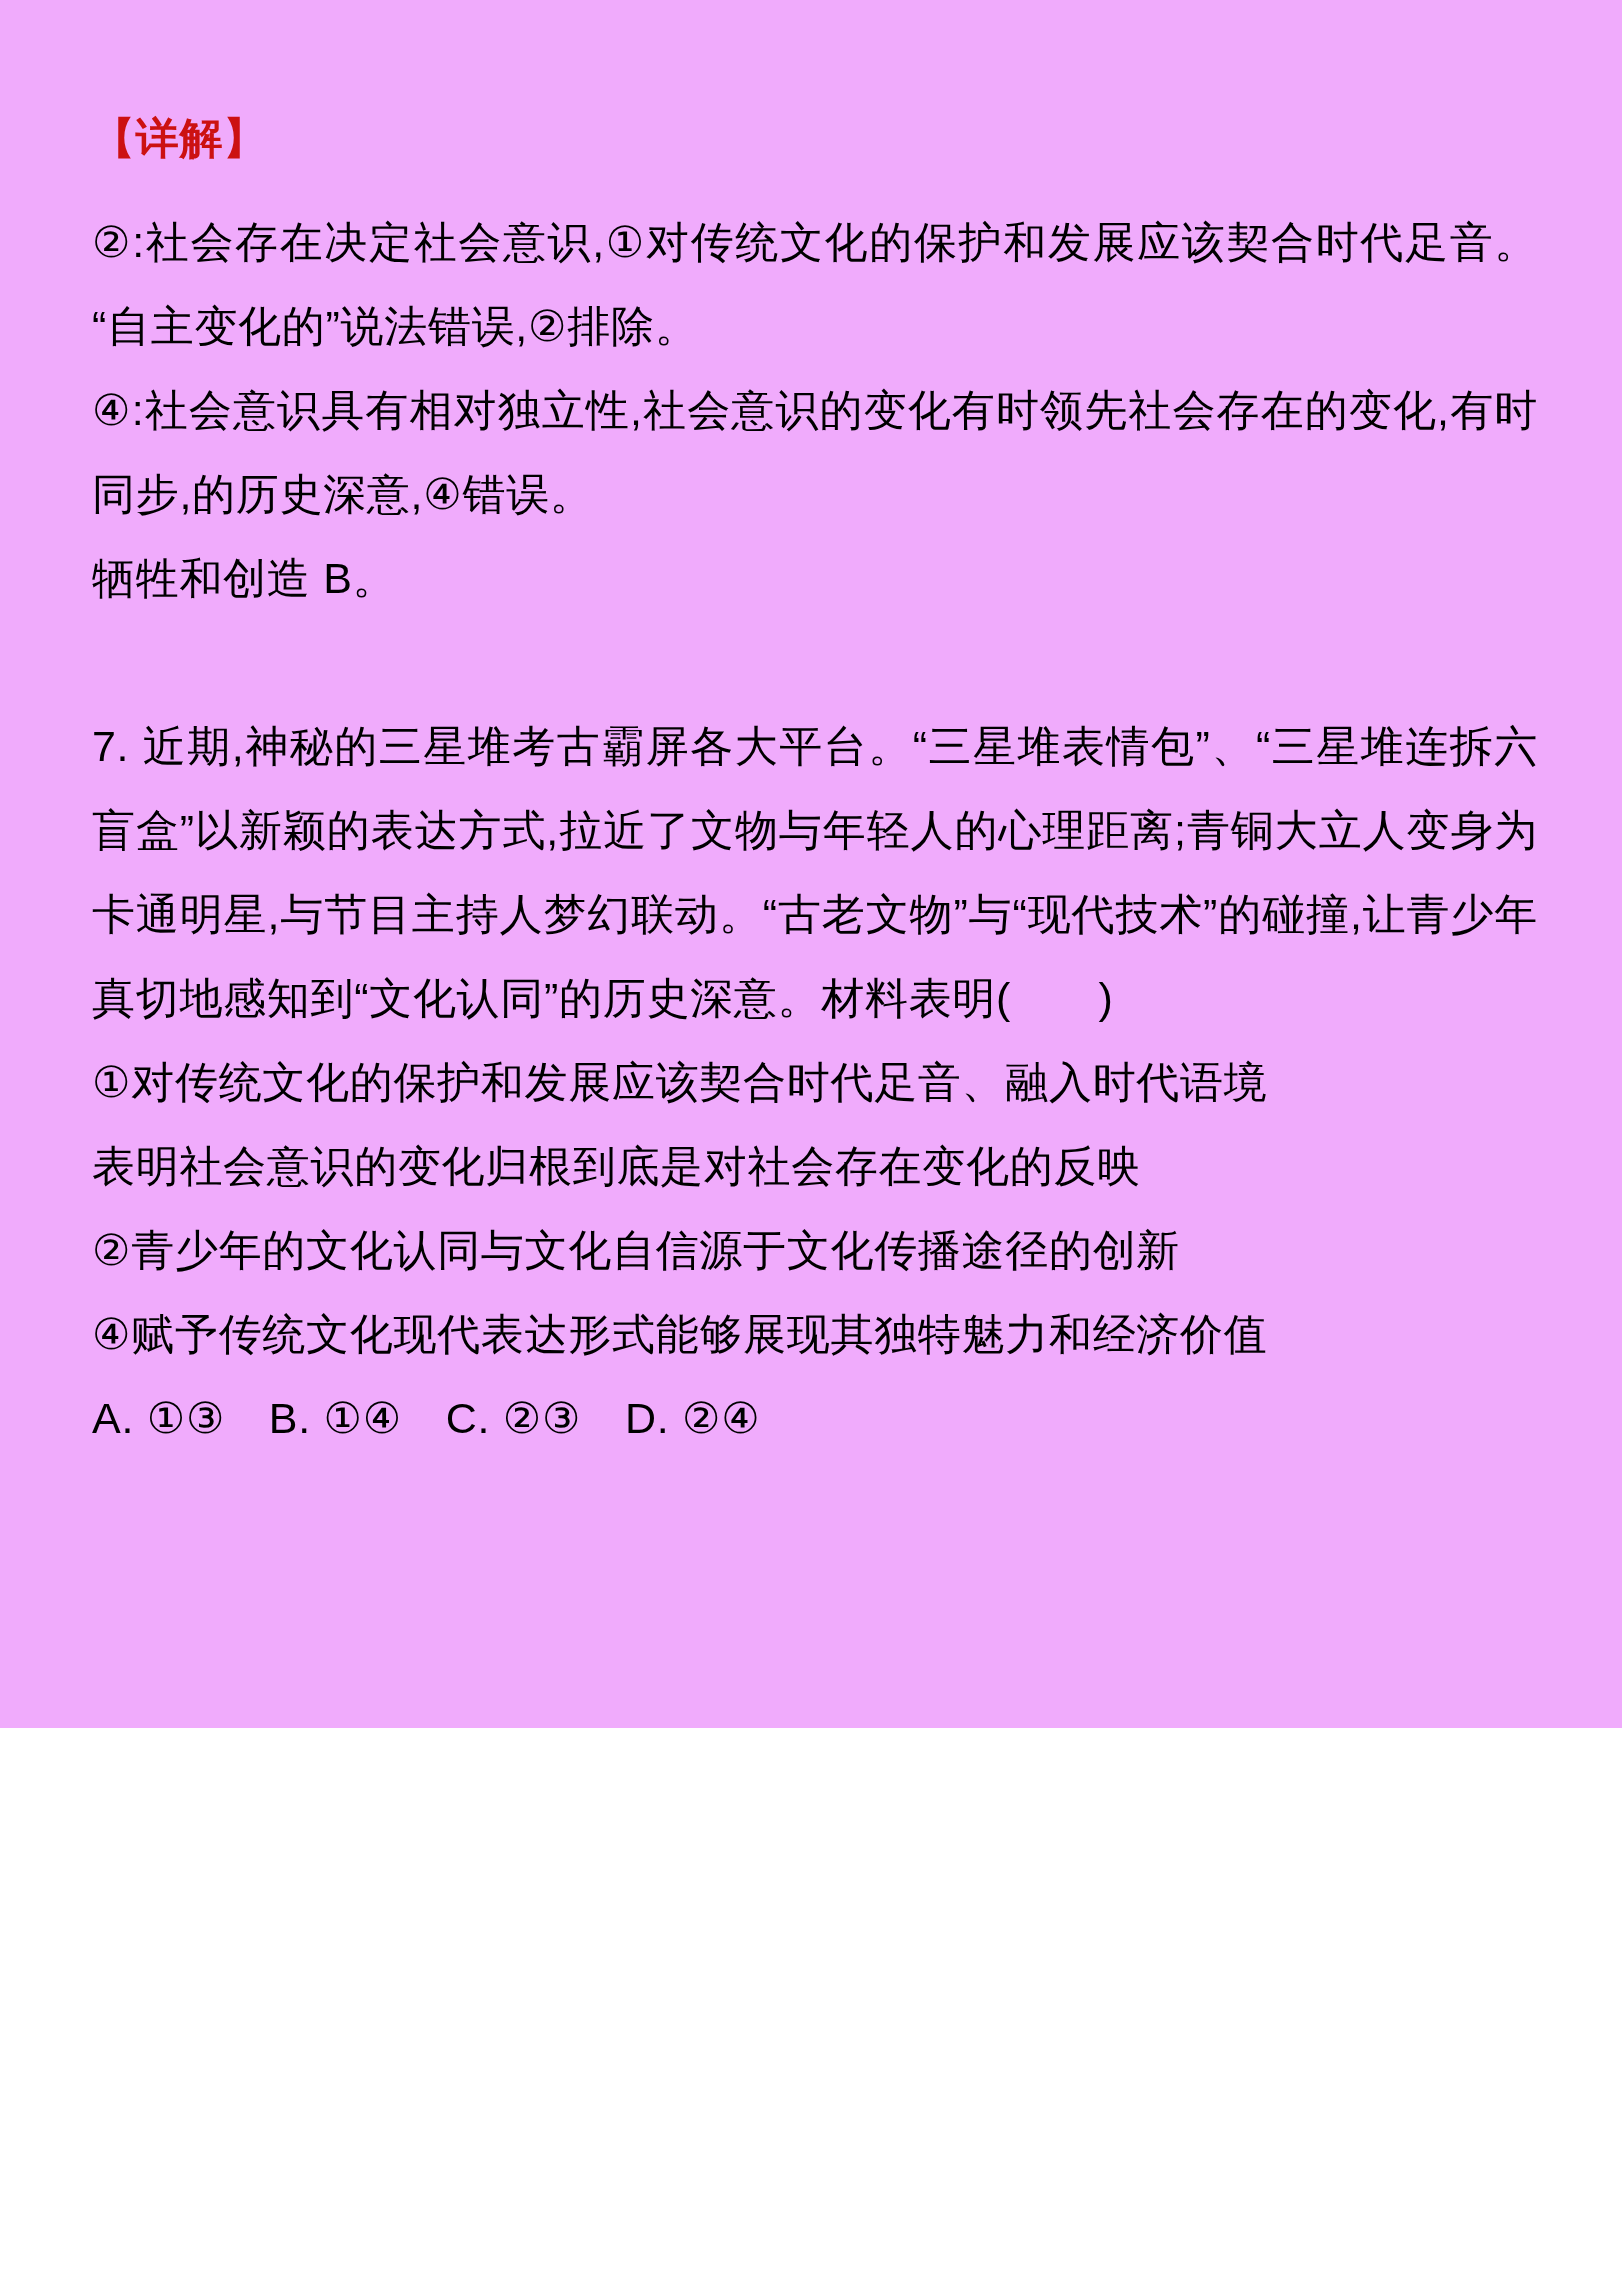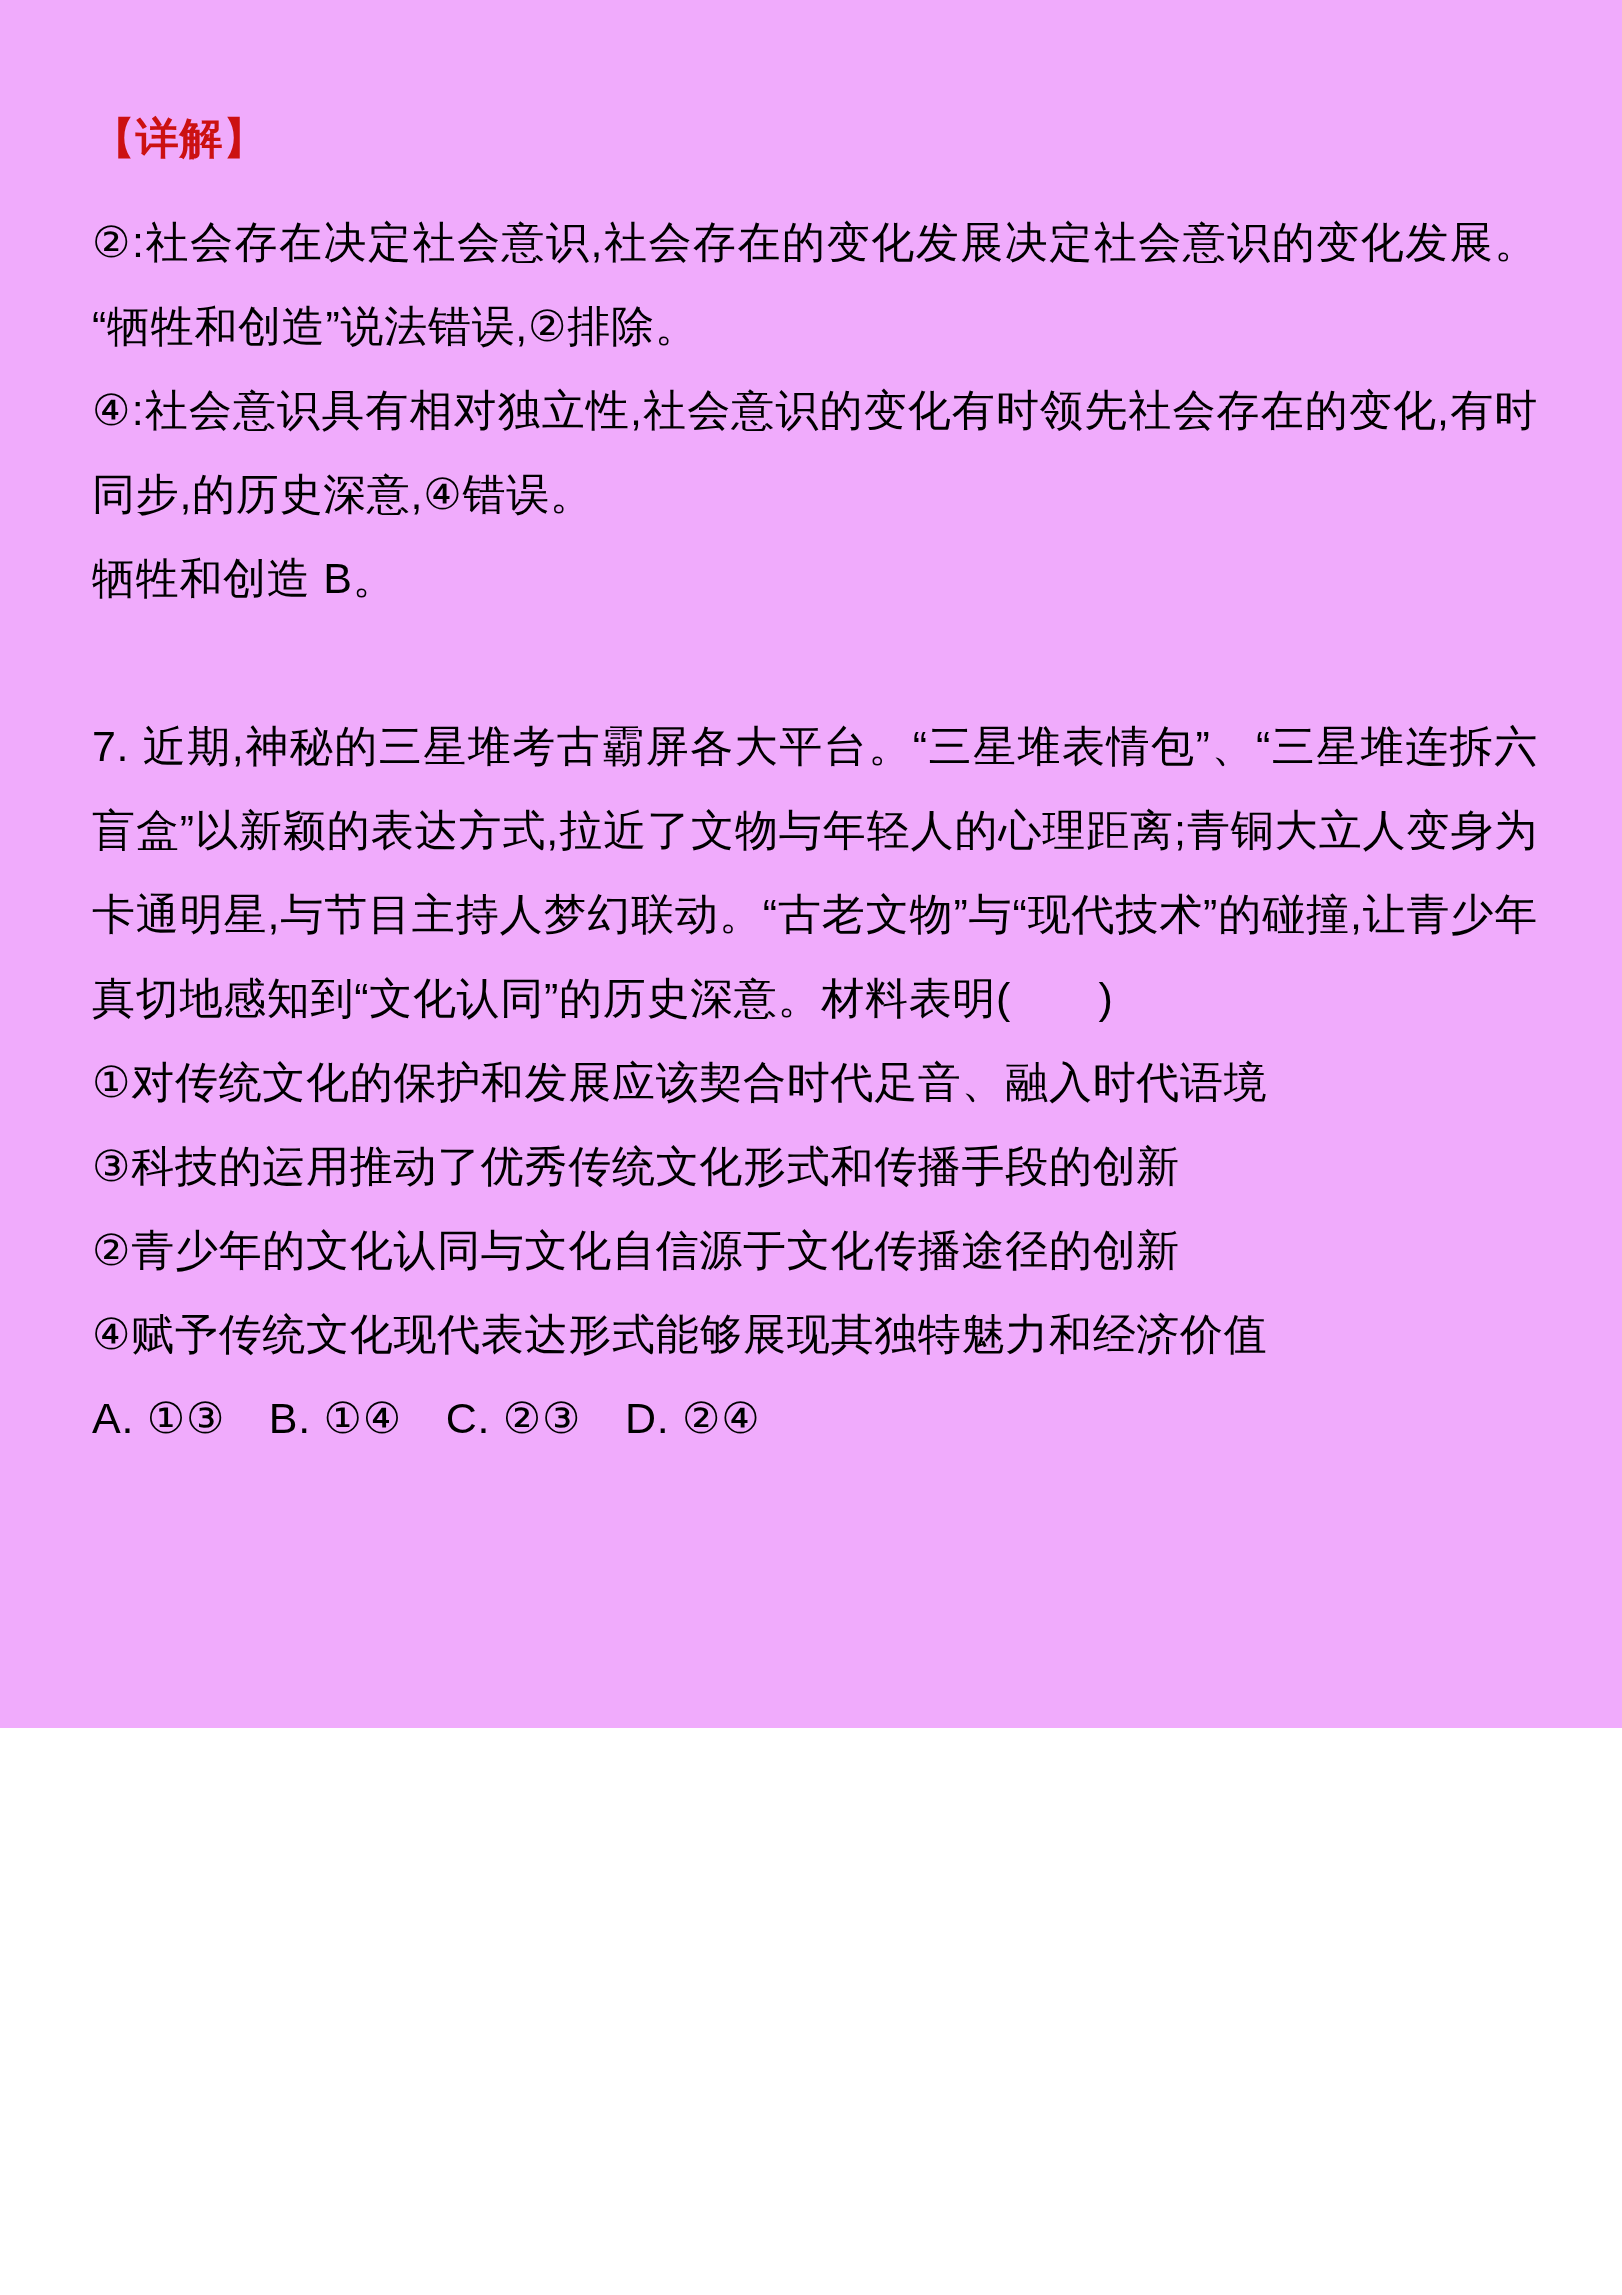--- a/index.html
+++ b/index.html
@@ -54,28 +54,28 @@
 </style>
 </head>
 <body>
 
 <div class="page">
 
   <p class="line header-para">
     <span class="red" style="color: rgb(204, 17, 17);">【详解】</span>
   </p>
 
-  <p class="line">②:社会存在决定社会意识,社会存在的变化发展决定社会意识的变化发展。“牺牲和创造”说法错误,②排除。</p>
+  <p class="line">②:社会存在决定社会意识,①对传统文化的保护和发展应该契合时代足音。“自主变化的”说法错误,②排除。</p>
   <p class="line">④:社会意识具有相对独立性,社会意识的变化有时领先社会存在的变化,有时同步,的历史深意,④错误。</p>
   <p class="line">牺牲和创造 B。</p>
 
   <p class="line q-stem">7. 近期,神秘的三星堆考古霸屏各大平台。“三星堆表情包”、“三星堆连拆六盲盒”以新颖的表达方式,拉近了文物与年轻人的心理距离;青铜大立人变身为卡通明星,与节目主持人梦幻联动。“古老文物”与“现代技术”的碰撞,让青少年真切地感知到“文化认同”的历史深意。材料表明(　　)</p>
 
   <p class="line">①对传统文化的保护和发展应该契合时代足音、融入时代语境</p>
-  <p class="line">③科技的运用推动了优秀传统文化形式和传播手段的创新</p>
+  <p class="line">表明社会意识的变化归根到底是对社会存在变化的反映</p>
   <p class="line">②青少年的文化认同与文化自信源于文化传播途径的创新</p>
   <p class="line">④赋予传统文化现代表达形式能够展现其独特魅力和经济价值</p>
 
   <p class="line choices">A. ①③　B. ①④　C. ②③　D. ②④</p>
 
 
   <p class="line answer-line">
     
   </p>
 

